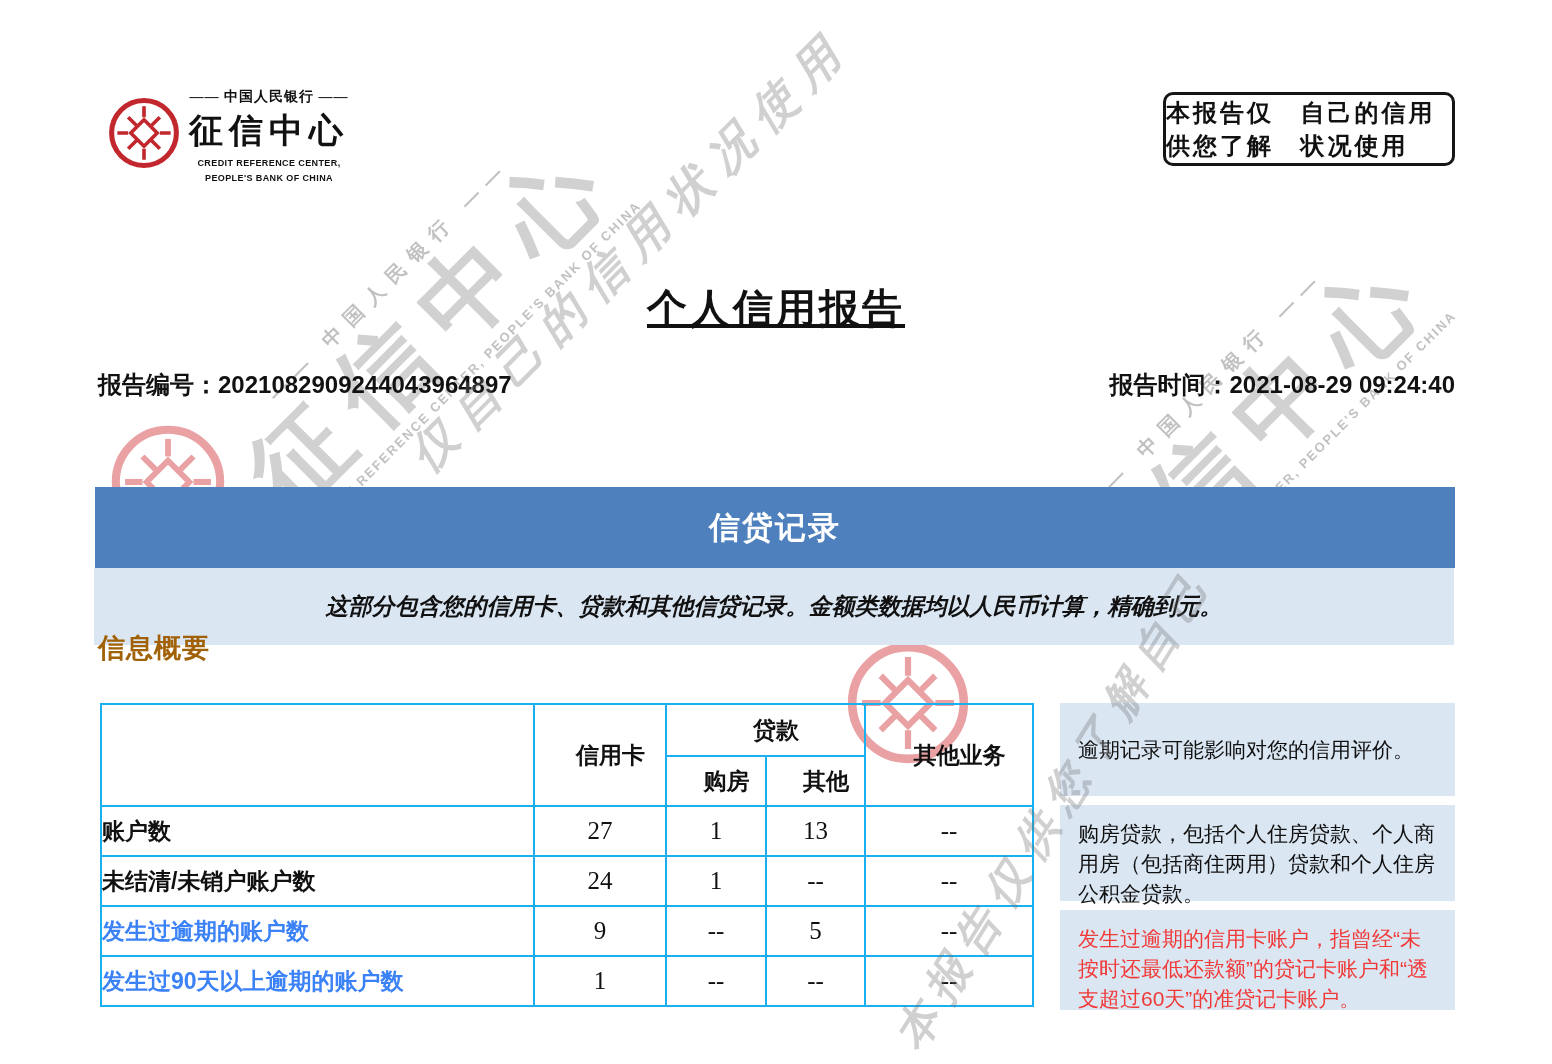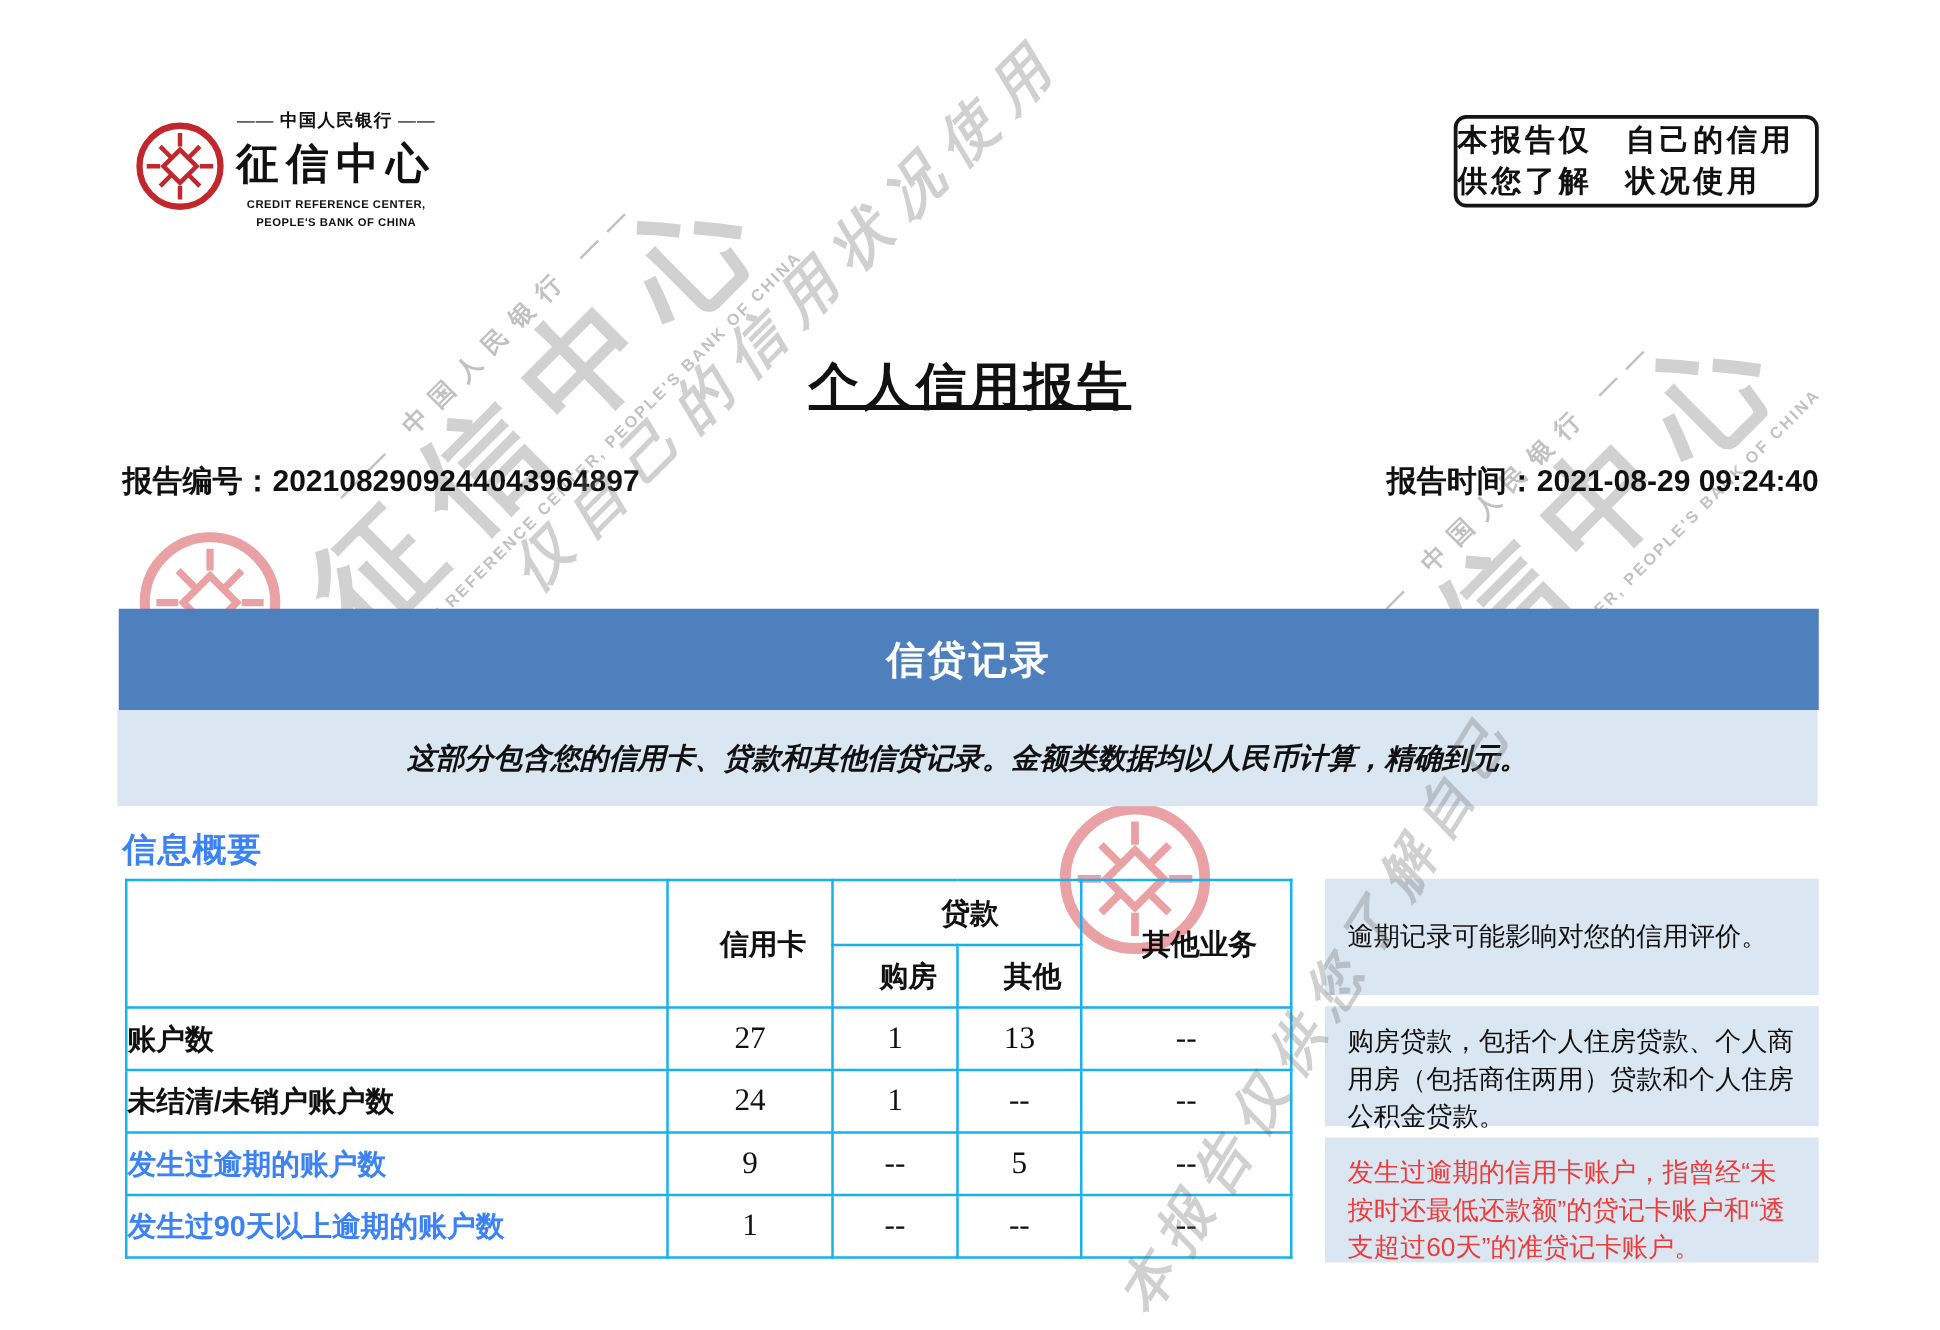--- a/index.html
+++ b/index.html
@@ -50,21 +50,21 @@
   .gap-l{margin-left:40px;}
   .gap-xl{margin-left:56px;}
 
   
   .section-banner{position:absolute;left:95px;top:487px;width:1360px;height:81px;background:#4d80bc;
                   color:#fff;text-align:center;line-height:81px;font-size:31px;font-weight:600;letter-spacing:2px;}
   .section-desc{position:absolute;left:94px;top:568px;width:1360px;height:77px;background:#dbe6f3;
                 text-align:center;line-height:77px;font-size:23px;font-weight:bold;font-style:italic;}
 
   
-  .summary-heading{position:absolute;left:98px;top:662px;font-size:27px;font-weight:bold;color:#3b82f6;letter-spacing:1px;}
+  .summary-heading{position:absolute;left:98px;top:630px;font-size:27px;font-weight:bold;color:#a16207;letter-spacing:1px;}
   table.summary{position:absolute;left:100px;top:703px;border-collapse:collapse;table-layout:fixed;width:932px;}
   table.summary th,table.summary td{border:2px solid #18b0ee;background:transparent;padding:0;}
   table.summary th{font-size:23px;font-weight:bold;text-align:center;padding-left:21px;}
   td.row-label{font-size:23px;font-weight:bold;text-align:left;padding-left:16px;}
   td.val{text-align:center;font-family:"Liberation Serif",serif;font-size:25px;}
   tr.red td.row-label{color:#3b82f6;}
   .hr1{height:52px;} .hr2{height:50px;} .br{height:50px;}
 
   
   .note{position:absolute;left:1060px;width:395px;box-sizing:border-box;background:#dbe6f3;

